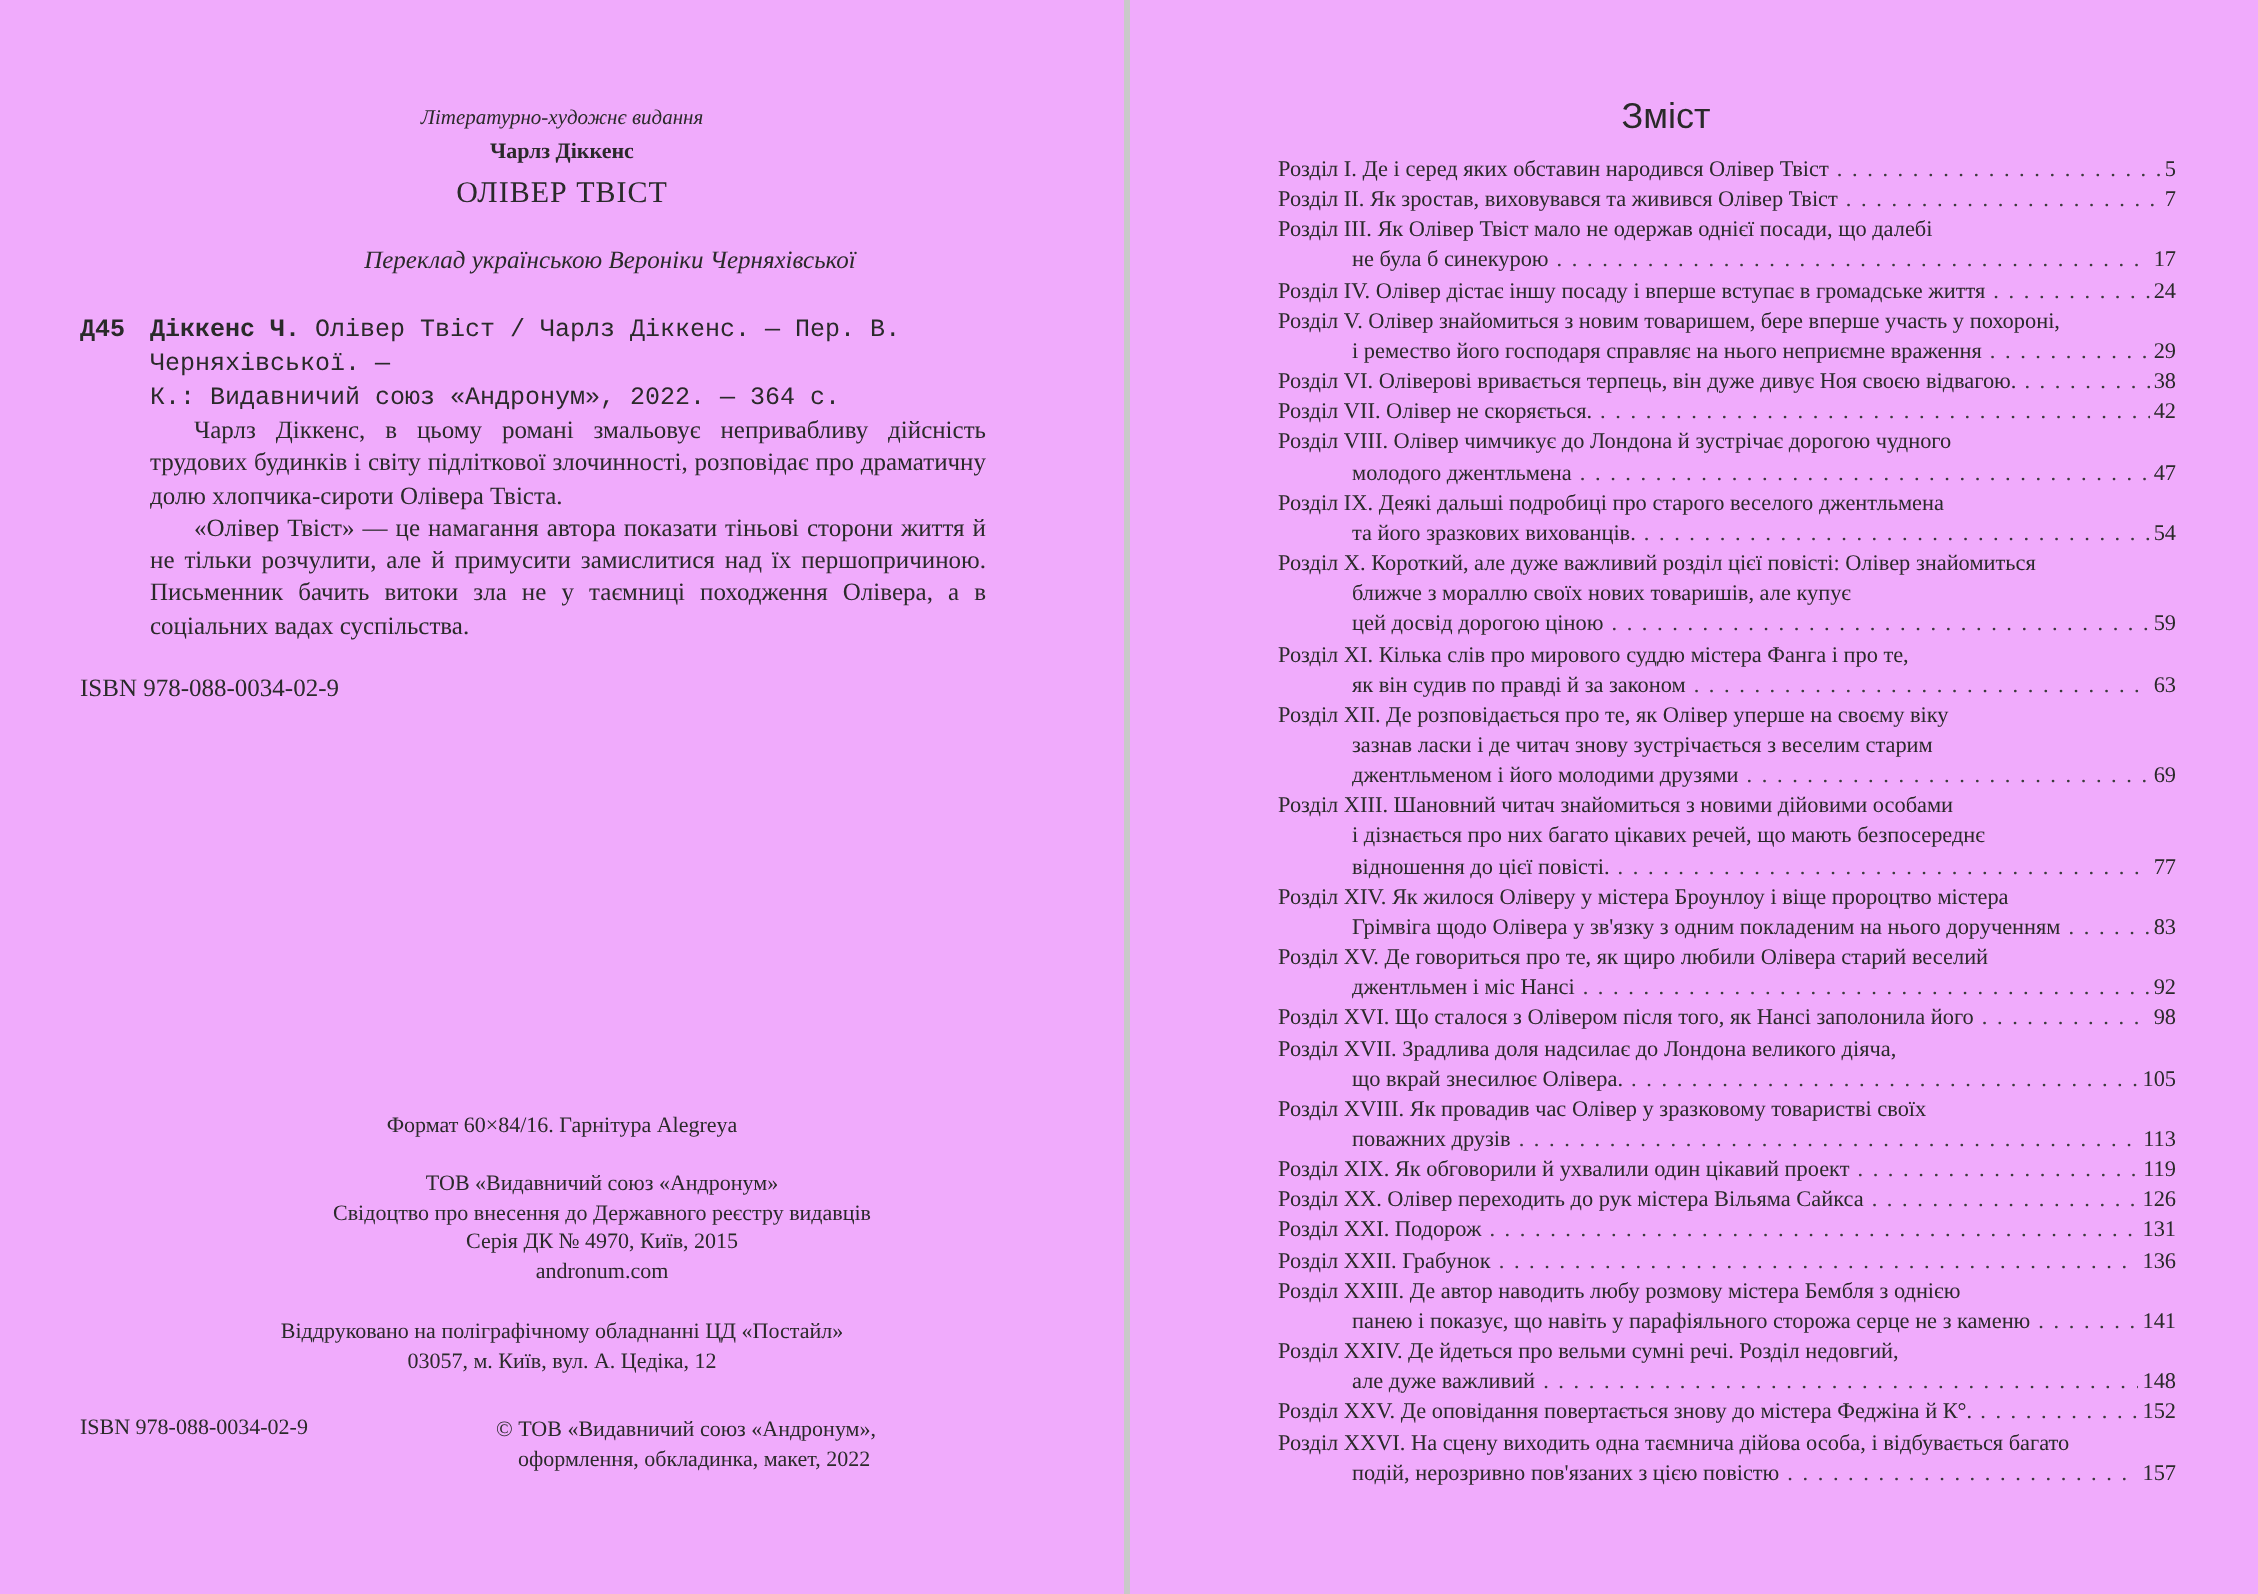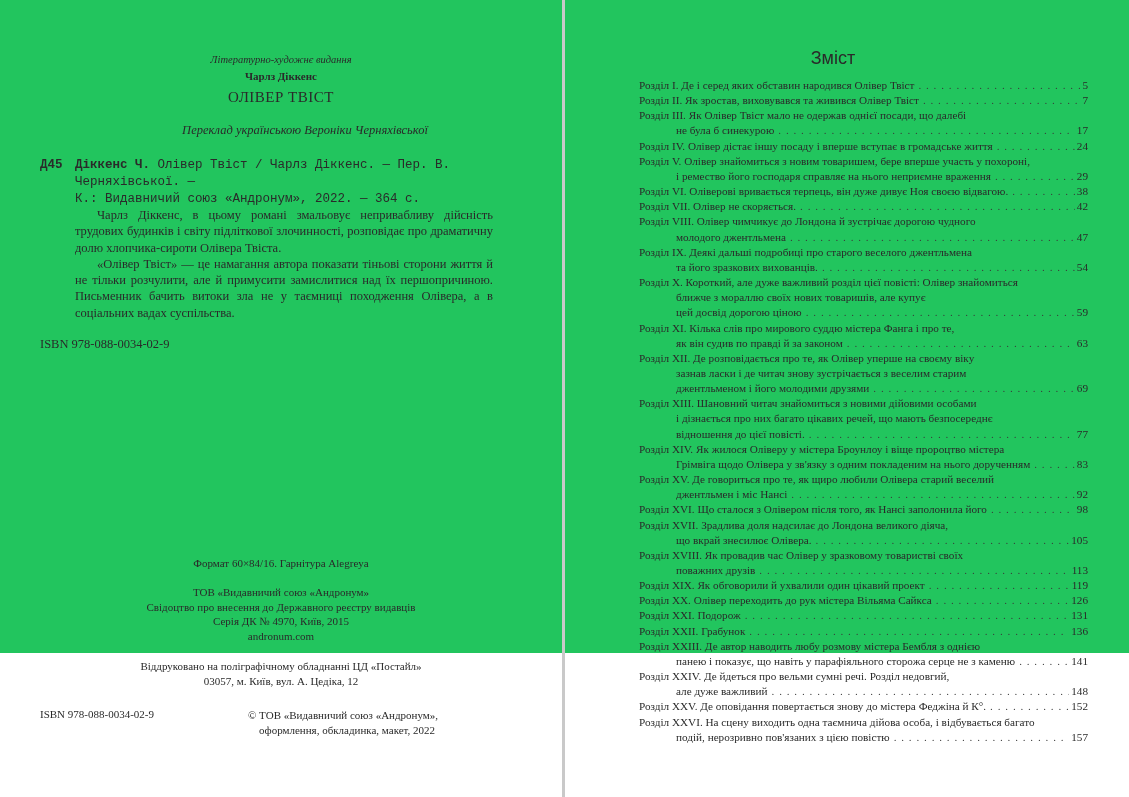--- a/index.html
+++ b/index.html
@@ -11,22 +11,22 @@
     width: 1129px;
     height: 797px;
     position: relative;
     overflow: hidden;
     font-family: "DejaVu Serif", "Liberation Serif", serif;
     color: #2a2a2a;
   }
   .page {
     position: absolute;
     top: 0;
-    height: 653px;
-    background: #22c55e;
+    height: 797px;
+    background: #f0abfc;
   }
   .page-left { left: 0; width: 562px; }
   .page-right { left: 565px; width: 564px; }
   .spine {
     position: absolute;
     left: 562px;
     top: 0;
     width: 3px;
     height: 797px;
     background: #c9c9c9;
@@ -112,21 +112,21 @@
     position: absolute;
     left: 0;
     width: 562px;
     text-align: center;
     font-family: "Liberation Serif", serif;
     font-size: 11px;
     line-height: 14.5px;
   }
   .imprint div { white-space: nowrap; }
   .format { top: 556px; }
-  .publisher { top: 585px; }
+  .publisher { top: 585px; margin-left: 20px; }
   .printer { top: 659px; }
 
   .isbn-bottom {
     position: absolute;
     top: 708px;
     left: 40px;
     font-family: "Liberation Serif", serif;
     font-size: 11px;
   }
   .copyright {

